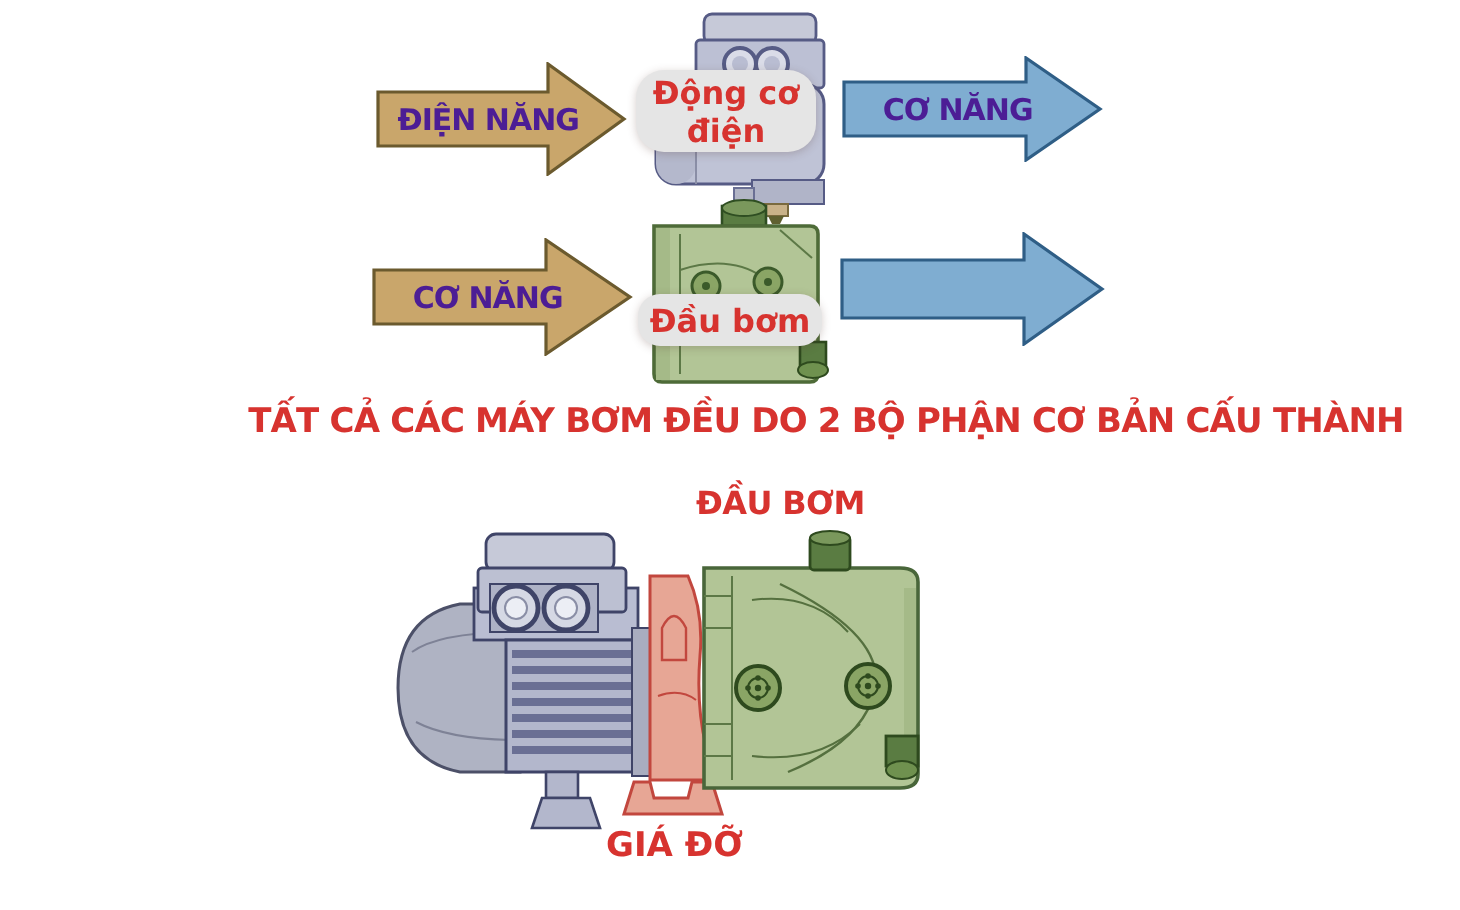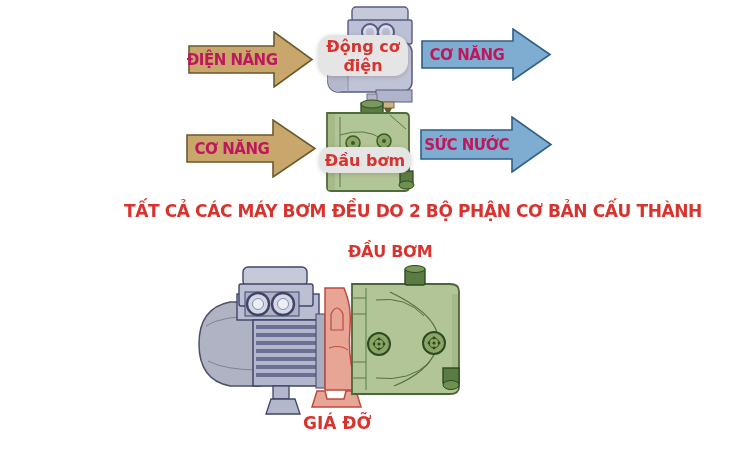--- a/index.html
+++ b/index.html
@@ -2,23 +2,23 @@
 <html><head>
 <meta charset="utf-8">
 <style>
   html,body{margin:0;padding:0;}
   body{font-family:"DejaVu Sans","Liberation Sans",sans-serif;background:#fff;}
   #canvas{position:relative;width:730px;height:455px;background:#ffffff;overflow:hidden;}
   .abs{position:absolute;}
   .arrow{position:absolute;}
   .arrow svg{position:absolute;left:0;top:0;width:100%;height:100%;}
   .arrow-label{
-    position:absolute;left:0;top:0;height:100%;width:70%;
+    position:absolute;left:12px;top:0;height:100%;width:70%;
     display:flex;align-items:center;justify-content:center;
-    font-weight:bold;color:#be185d;font-size:15px;letter-spacing:-0.5px;white-space:nowrap;
+    font-weight:bold;color:#4c1d95;font-size:15px;letter-spacing:-0.5px;white-space:nowrap;
   }
   .tan-shape{fill:#c9a66b;stroke:#6b5a2e;stroke-width:1.6;}
   .blue-shape{fill:#7fadd1;stroke:#2f5e86;stroke-width:1.6;}
   .pill{
     position:absolute;background:#e5e5e5;border-radius:14px;
     box-shadow:0 1px 4px rgba(90,60,50,.25);
     display:flex;flex-direction:column;align-items:center;justify-content:center;
     color:#d7332f;font-weight:bold;font-size:16px;line-height:19px;white-space:nowrap;
   }
   .red-text{color:#d7332f;font-weight:bold;white-space:nowrap;}
@@ -89,21 +89,20 @@
   </svg>
 
   <div class="pill" style="left:319px;top:147px;width:92px;height:26px;border-radius:11px">
     <span>Đầu bơm</span>
   </div>
 
   <div class="arrow" style="left:420px;top:116px;width:133px;height:57px">
     <svg viewBox="0 0 133 57" preserveAspectRatio="none">
       <polygon class="blue-shape" points="1,14 92,14 92,1 131,28.5 92,56 92,43 1,43"></polygon>
     </svg>
-    <span class="arrow-label">SỨC NƯỚC</span>
   </div>
 
   <div class="abs red-text headline" style="left:0;top:201px">TẤT CẢ CÁC MÁY BƠM ĐỀU DO 2 BỘ PHẬN CƠ BẢN CẤU THÀNH</div>
 
   <div class="abs red-text part-label" style="left:348px;top:242px">ĐẦU BƠM</div>
 
   <svg class="abs" style="left:190px;top:258px" width="338" height="166" viewBox="0 0 338 166">
     <g>
 
       <path d="M70,44 L40,44 Q9,50 9,86 Q9,122 40,128 L70,128 Z" fill="#afb3c3" stroke="#4c5068" stroke-width="1.5"></path>

